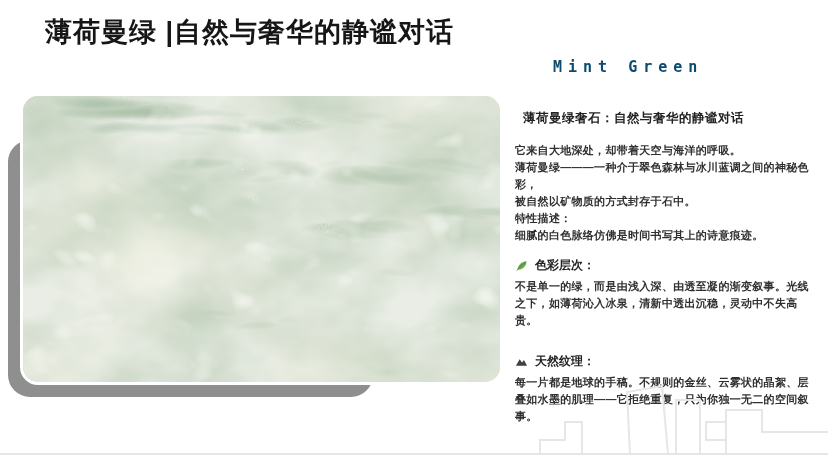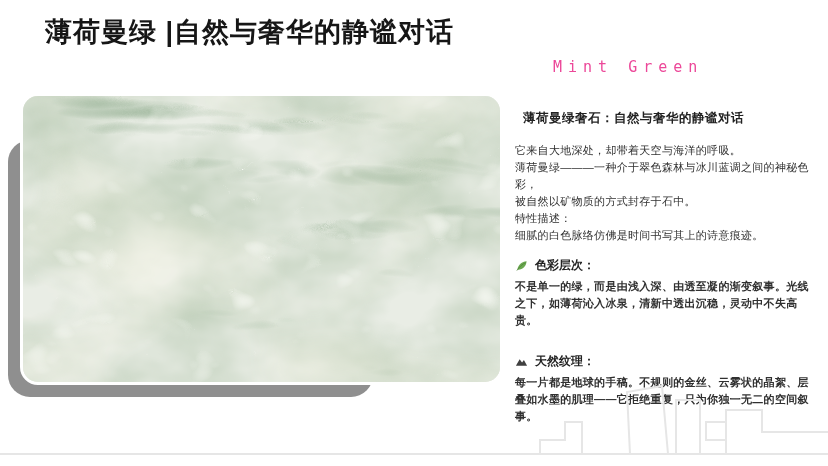--- a/index.html
+++ b/index.html
@@ -42,44 +42,44 @@
     border: 3px solid #ffffff;
     background: #e9ede5;
   }
   .marble-card svg { display: block; width: 100%; height: 100%; }
   .subtitle-en {
     position: absolute;
     left: 553px;
     top: 58px;
     font-family: "DejaVu Sans Mono", monospace;
     font-size: 15px;
-    font-weight: 400;
+    font-weight: 700;
     letter-spacing: 6px;
-    color: #ec4899;
+    color: #0c4a6e;
     white-space: nowrap;
   }
   .right-col {
     position: absolute;
     left: 515px;
     top: 110px;
     width: 304px;
     color: #2b2b2b;
   }
   .right-heading {
     font-size: 12.5px;
     font-weight: 700;
     letter-spacing: 0.5px;
     margin-bottom: 15px;
     color: #222222;
     margin-left: 8px;
   }
   .intro-line {
     font-size: 11px;
     line-height: 17px;
-    font-weight: 400;
+    font-weight: 700;
     letter-spacing: 0.3px;
     color: #303030;
   }
   .feature { margin-top: 24px; }
   .feature.first { margin-top: 13px; }
   .feature-head {
     display: flex;
     align-items: center;
     gap: 7px;
     font-size: 12px;

